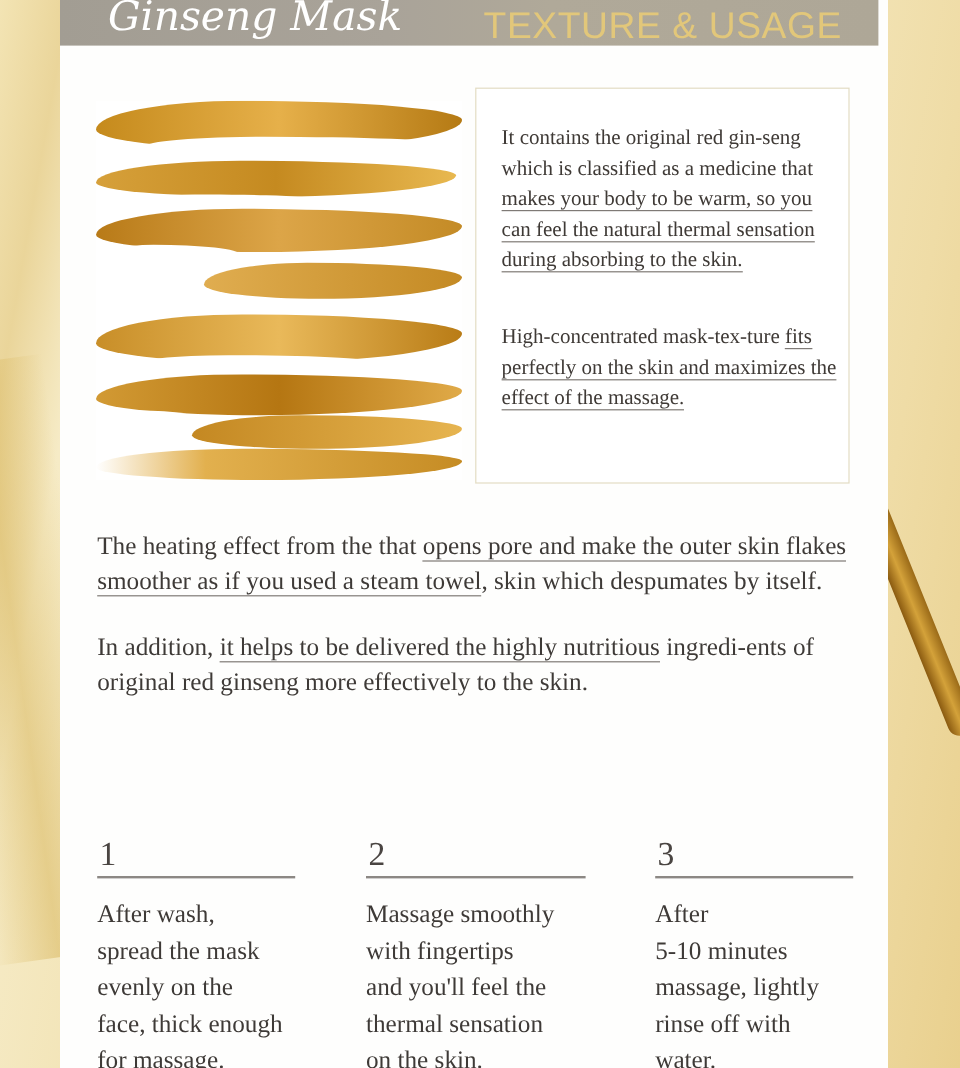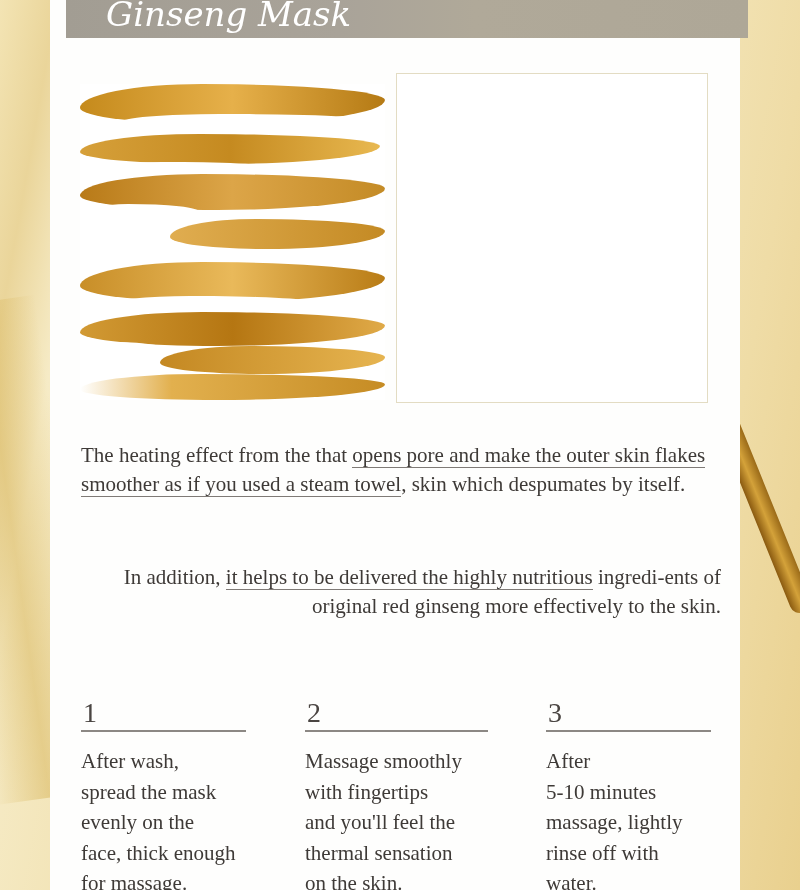--- a/index.html
+++ b/index.html
@@ -1,21 +1,21 @@
 <!DOCTYPE html>
 <html><head>
 <meta charset="utf-8">
 <style>
   html,body{margin:0;padding:0;}
   body{width:800px;height:890px;overflow:hidden;position:relative;
     background:linear-gradient(100deg,#f3e4b4 0%,#ead59a 6%,#f6ebc6 12%,#f0e0ae 30%,#f6ecc8 60%,#efdca6 85%,#e9d08e 100%);
     font-family:"Liberation Serif","DejaVu Serif",serif;}
   .bg-streak{position:absolute;pointer-events:none;}
   .card{position:absolute;left:50px;top:0;width:690px;height:890px;background:#fefefd;}
-  .header{position:absolute;left:66px;top:0;width:682px;height:38px;
+  .header{position:absolute;left:50px;top:0;width:682px;height:38px;
     background:linear-gradient(90deg,#a29d93 0%,#a9a399 40%,#b0a999 60%,#aea797 100%);}
   .h-script{position:absolute;left:40px;top:-6px;font-family:"DejaVu Serif",serif;font-style:italic;
     font-size:34px;color:#fff;letter-spacing:0px;}
   .h-label{position:absolute;left:353px;top:4px;font-family:"Liberation Sans",sans-serif;font-size:31px;
     color:#e2c77a;letter-spacing:0.5px;}
   .texture{position:absolute;left:80px;top:84px;width:305px;height:316px;overflow:hidden;background:#fff;}
   .texture .band{position:absolute;left:0;border-radius:40% 60% 55% 45%/60% 40% 60% 40%;}
   .infobox{position:absolute;left:396px;top:73px;width:312px;height:330px;border:1.5px solid #e3dcc3;background:#fff;box-sizing:border-box;}
   .infobox p{margin:0;position:absolute;left:21px;width:280px;font-size:17.5px;line-height:25.6px;color:#3f3a36;}
   .ul{border-bottom:1.5px solid #7f7a76;}
@@ -28,46 +28,53 @@
 </head>
 <body>
 
 <div class="bg-streak" style="left:-40px;top:300px;width:110px;height:500px;background:linear-gradient(90deg,transparent,#d9b860 50%,transparent);transform:rotate(-8deg);opacity:0.55;"></div>
 <div class="bg-streak" style="left:752px;top:400px;width:22px;height:220px;background:linear-gradient(90deg,#8a5a10,#d4a23a,#9a6a18);transform:rotate(-22deg);border-radius:10px;"></div>
 
 <div class="card"></div>
 
 <div class="header">
   <span class="h-script">Ginseng Mask</span>
+  <span class="h-label">TEXTURE &amp; USAGE</span>
 </div>
 
 <div class="texture">
   <div class="band" style="top:0;width:305px;height:40px;background:linear-gradient(90deg,#c58a1c,#e6b04a,#b57a14);"></div>
   <div class="band" style="top:30px;left:40px;width:250px;height:14px;background:#fff;"></div>
   <div class="band" style="top:50px;width:300px;height:30px;background:linear-gradient(90deg,#d6a03a,#c58a20,#e8b850);"></div>
   <div class="band" style="top:78px;left:10px;width:180px;height:12px;background:#fff;"></div>
   <div class="band" style="top:90px;width:305px;height:36px;background:linear-gradient(90deg,#b87a18,#dca548,#c48b26);"></div>
   <div class="band" style="top:120px;left:0;width:120px;height:20px;background:#fff;"></div>
   <div class="band" style="top:135px;left:90px;width:215px;height:30px;background:linear-gradient(90deg,#e0ad50,#c48a24);"></div>
   <div class="band" style="top:165px;left:0;width:305px;height:16px;background:#fff;"></div>
   <div class="band" style="top:178px;width:305px;height:40px;background:linear-gradient(90deg,#c88e28,#e9b95a,#b97c16);"></div>
   <div class="band" style="top:212px;left:30px;width:200px;height:14px;background:#fff;"></div>
   <div class="band" style="top:228px;width:305px;height:34px;background:linear-gradient(90deg,#d29a34,#b57612,#e0aa48);"></div>
   <div class="band" style="top:258px;left:0;width:90px;height:24px;background:#fff;"></div>
   <div class="band" style="top:262px;left:80px;width:225px;height:28px;background:linear-gradient(90deg,#c48822,#e6b450);"></div>
   <div class="band" style="top:290px;left:0;width:305px;height:26px;background:linear-gradient(90deg,#fff,#e2b04e 30%,#c68c24);"></div>
 </div>
 
 <div class="infobox">
+  <p style="top:28px;">
+    <span>It contains the original red gin-seng which is classified as a medicine that </span><span class="ul">makes your body to be warm, so you can feel the natural thermal sensation during absorbing to the skin.</span>
+  </p>
+  <p style="top:194px;">
+    <span>High-concentrated mask-tex-ture </span><span class="ul">fits perfectly on the skin and maximizes the effect of the massage.</span>
+  </p>
 </div>
 
 <p class="body-p" style="top:441px;">
   <span>The heating effect from the that </span><span class="ul">opens pore and make the outer skin flakes smoother as if you used a steam towel</span><span>, skin which despumates by itself.</span>
 </p>
-<p class="body-p" style="top:563px;text-align:right;">
+<p class="body-p" style="top:525px;">
   <span>In addition, </span><span class="ul">it helps to be delivered the highly nutritious</span><span> ingredi-ents of original red ginseng more effectively to the skin.</span>
 </p>
 
 <div class="step" style="left:81px;width:165px;">
   <div class="num">1</div>
   <div class="rule"></div>
   <div class="txt">After wash,
 spread the mask
 evenly on the
 face, thick enough

